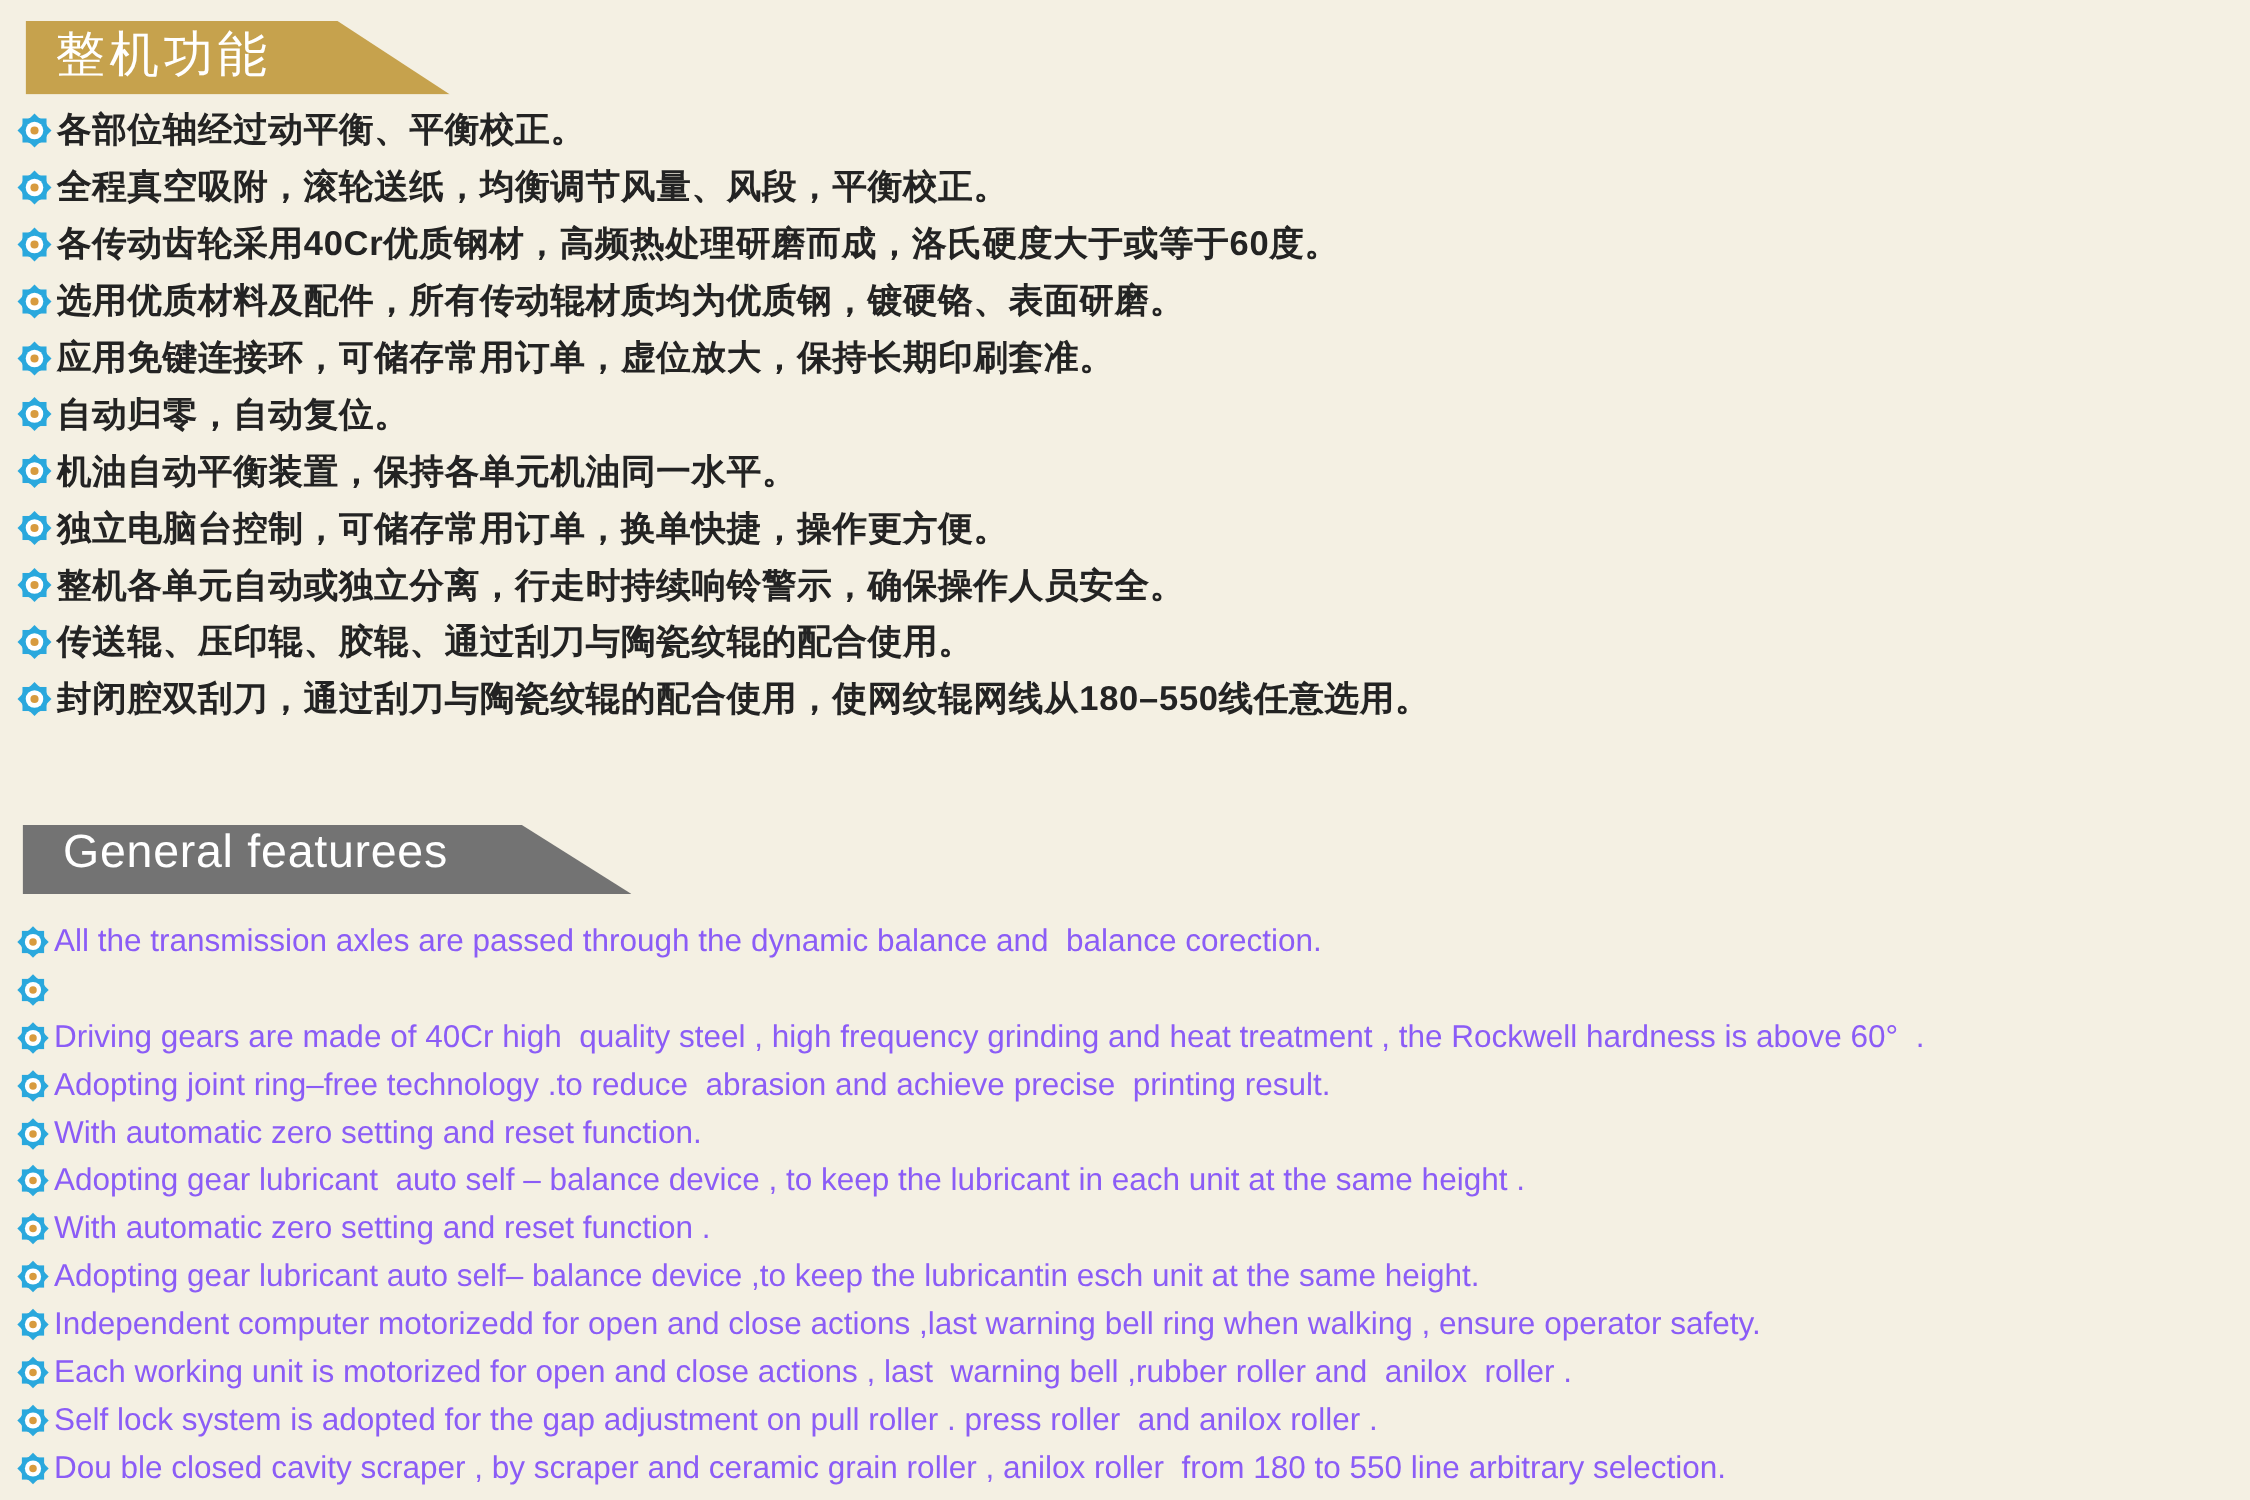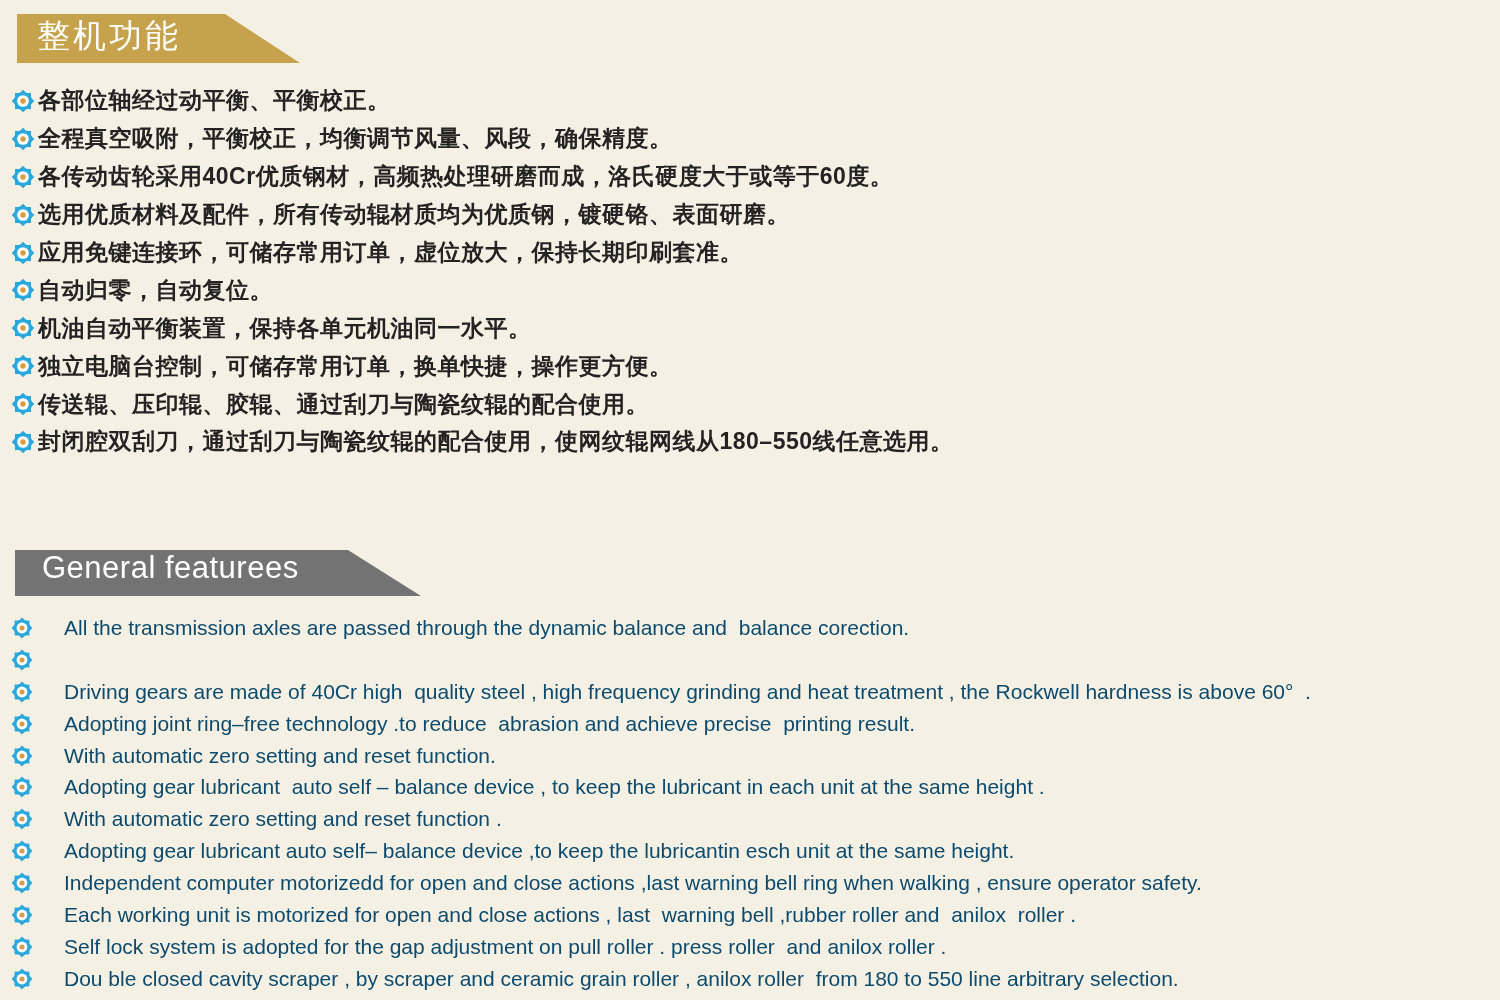--- a/index.html
+++ b/index.html
@@ -21,36 +21,36 @@
     font-size:33px;letter-spacing:3px;padding-left:0;
   }
   .banner.zh .banner-label{padding-left:20px;}
   .banner.en{
     left:15px;top:550px;width:406px;height:46px;
     clip-path:polygon(0 0,82% 0,100% 100%,0 100%);
     font-size:31px;
   }
   .banner.en .banner-label{padding-left:27px;letter-spacing:0.5px;}
   .feature-list{position:absolute;left:10px;}
-  .feature-list.zh{top:82px;width:1480px;}
+  .feature-list.zh{top:68px;width:1480px;}
   .feature-list.en{top:612px;width:1488px;}
   .li{display:flex;align-items:center;}
   .feature-list.zh .li{height:37.9px;}
   .feature-list.en .li{height:31.9px;}
   .gear{flex:0 0 auto;display:inline-flex;align-items:center;justify-content:center;margin-right:2px;}
   .feature-list.zh .gear svg{width:26px;height:26px;}
   .feature-list.en .gear svg{width:24px;height:24px;}
   .txt{white-space:pre;}
   .feature-list.zh .txt{
     font-size:23px;font-weight:700;color:#232323;
     font-family:"Liberation Sans","DejaVu Sans",sans-serif;
     letter-spacing:0.5px;
   }
   .feature-list.en .txt{
-    font-size:21px;font-weight:400;color:#0c4a6e;margin-left:28px;
+    font-size:21px;font-weight:400;color:#8b5cf6;
   }
 </style>
 </head>
 <body style="background: rgb(244, 240, 227);">
 
 <div class="banner zh" style="background: rgb(198, 162, 77); color: rgb(255, 255, 255);">
   <span class="banner-label">整机功能</span>
 </div>
 <div class="feature-list zh">
   <div class="li">
@@ -73,21 +73,21 @@
       <svg viewBox="0 0 24 24" aria-hidden="true">
         <g class="gear-body" fill="#2AA8DD">
           <rect x="4.6" y="4.6" width="14.8" height="14.8"></rect>
           <rect x="4.6" y="4.6" width="14.8" height="14.8" transform="rotate(45 12 12)"></rect>
           <circle cx="12" cy="12" r="8.2"></circle>
         </g>
         <circle class="gear-ring" cx="12" cy="12" r="5.4" fill="#FFFFFF"></circle>
         <circle class="gear-dot" cx="12" cy="12" r="2.5" fill="#D89B3F"></circle>
       </svg>
     </span>
-    <span class="txt">全程真空吸附，平衡校正，均衡调节风量、风段，确保精度。</span>
+    <span class="txt">全程真空吸附，滚轮送纸，均衡调节风量、风段，平衡校正。</span>
   </div>
 
   <div class="li">
     <span class="gear">
       <svg viewBox="0 0 24 24" aria-hidden="true">
         <g class="gear-body" fill="#2AA8DD">
           <rect x="4.6" y="4.6" width="14.8" height="14.8"></rect>
           <rect x="4.6" y="4.6" width="14.8" height="14.8" transform="rotate(45 12 12)"></rect>
           <circle cx="12" cy="12" r="8.2"></circle>
         </g>
@@ -166,20 +166,34 @@
           <rect x="4.6" y="4.6" width="14.8" height="14.8" transform="rotate(45 12 12)"></rect>
           <circle cx="12" cy="12" r="8.2"></circle>
         </g>
         <circle class="gear-ring" cx="12" cy="12" r="5.4" fill="#FFFFFF"></circle>
         <circle class="gear-dot" cx="12" cy="12" r="2.5" fill="#D89B3F"></circle>
       </svg>
     </span>
     <span class="txt">独立电脑台控制，可储存常用订单，换单快捷，操作更方便。</span>
   </div>
 
+  <div class="li">
+    <span class="gear">
+      <svg viewBox="0 0 24 24" aria-hidden="true">
+        <g class="gear-body" fill="#2AA8DD">
+          <rect x="4.6" y="4.6" width="14.8" height="14.8"></rect>
+          <rect x="4.6" y="4.6" width="14.8" height="14.8" transform="rotate(45 12 12)"></rect>
+          <circle cx="12" cy="12" r="8.2"></circle>
+        </g>
+        <circle class="gear-ring" cx="12" cy="12" r="5.4" fill="#FFFFFF"></circle>
+        <circle class="gear-dot" cx="12" cy="12" r="2.5" fill="#D89B3F"></circle>
+      </svg>
+    </span>
+    <span class="txt">整机各单元自动或独立分离，行走时持续响铃警示，确保操作人员安全。</span>
+  </div>
 
   <div class="li">
     <span class="gear">
       <svg viewBox="0 0 24 24" aria-hidden="true">
         <g class="gear-body" fill="#2AA8DD">
           <rect x="4.6" y="4.6" width="14.8" height="14.8"></rect>
           <rect x="4.6" y="4.6" width="14.8" height="14.8" transform="rotate(45 12 12)"></rect>
           <circle cx="12" cy="12" r="8.2"></circle>
         </g>
         <circle class="gear-ring" cx="12" cy="12" r="5.4" fill="#FFFFFF"></circle>

